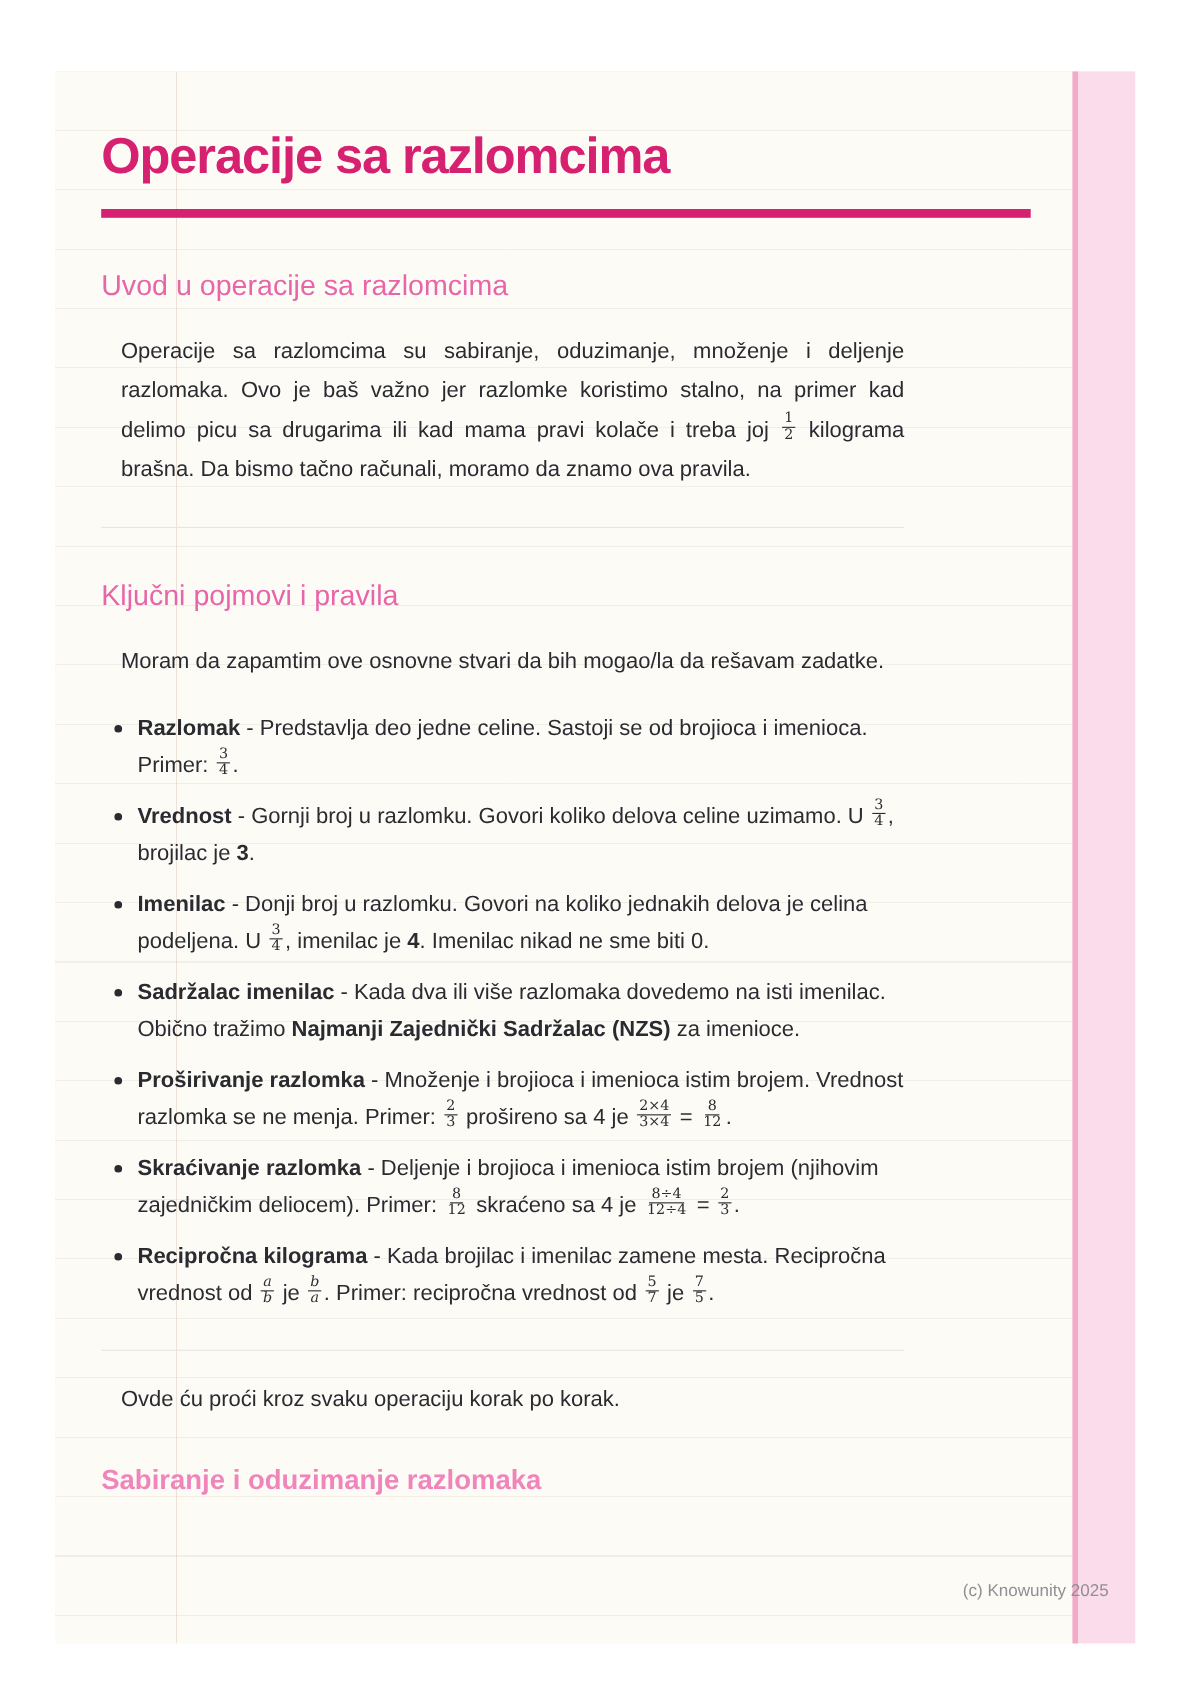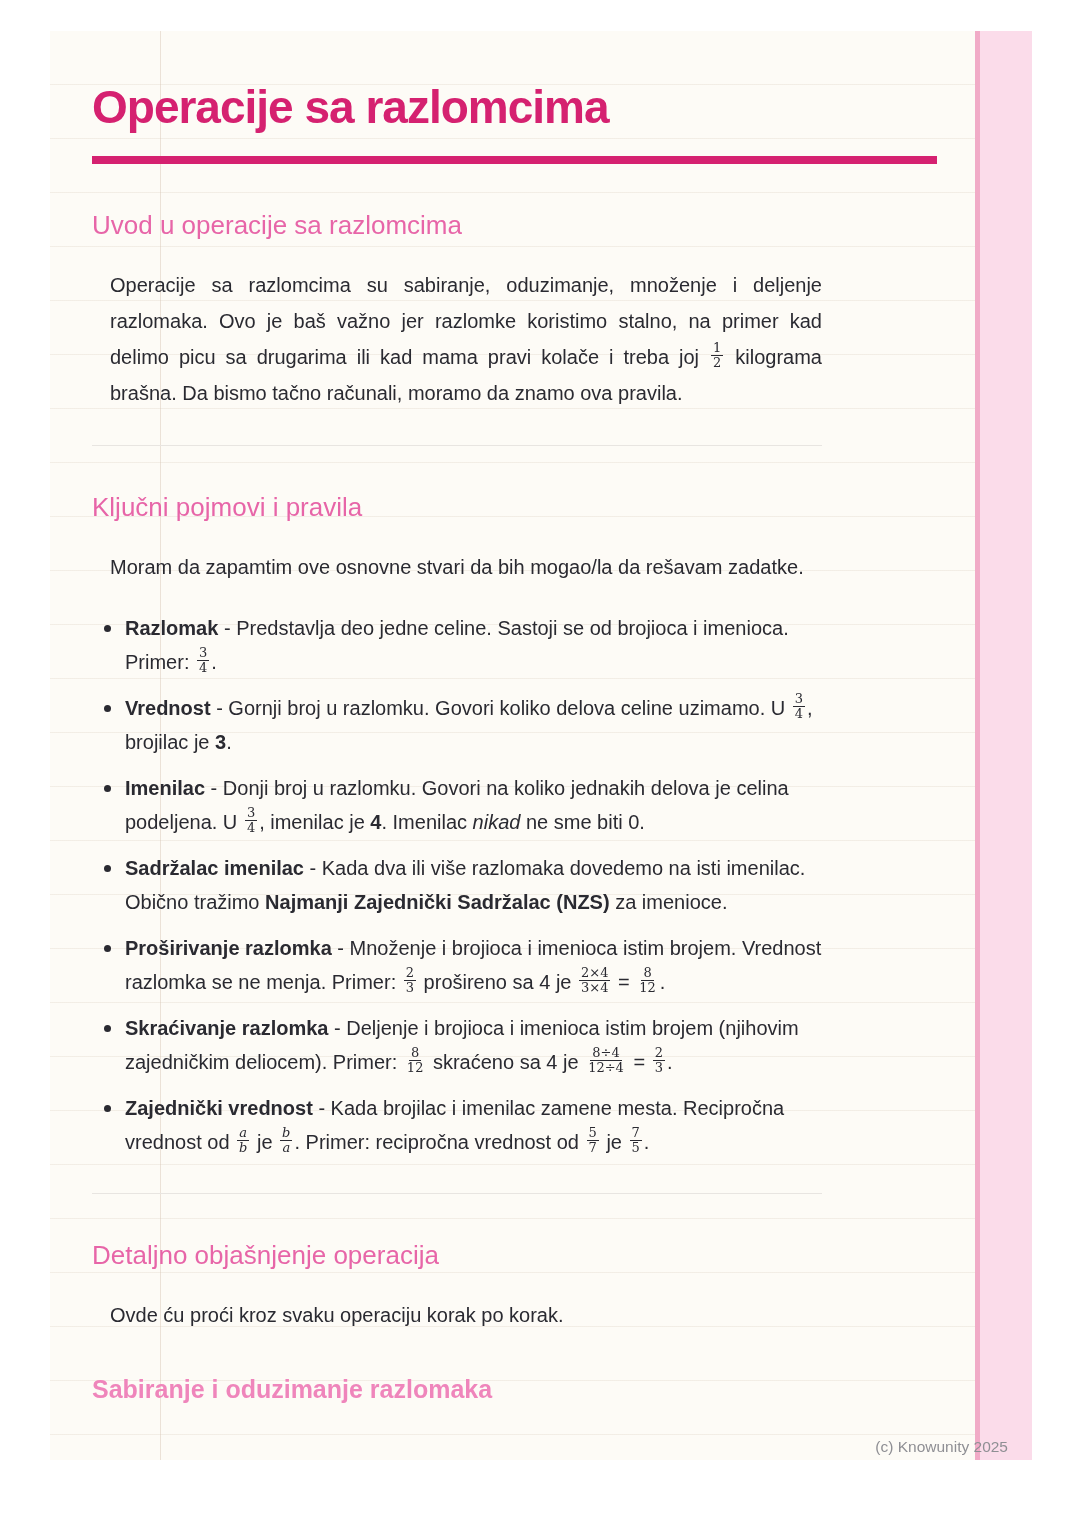--- a/index.html
+++ b/index.html
@@ -6,21 +6,21 @@
   html, body { width: 1080px; height: 1528px; }
   body {
     position: relative;
     background: #ffffff;
     font-family: "Liberation Sans", sans-serif;
     color: var(--c-body, #2a2a31);
     overflow: hidden;
   }
   .page-card {
     position: absolute;
-    left: 50px; top: 31px;
+    left: 50px; top: 65px;
     width: 982px; height: 1429px;
     background-color: var(--c-paper, #fdfbf6);
     background-image:
       linear-gradient(to right, transparent 110px, rgba(214,195,178,0.45) 110px, rgba(214,195,178,0.45) 111px, transparent 111px),
       repeating-linear-gradient(to bottom, transparent 0px, transparent 53px, rgba(205,190,170,0.22) 53px, rgba(205,190,170,0.22) 54px);
   }
   .binding-stripe {
     position: absolute;
     right: 0; top: 0; bottom: 0;
     width: 57px;
@@ -82,21 +82,21 @@
   }
   ul.term-list li::before {
     content: "";
     position: absolute;
     left: -21px; top: 14px;
     width: 7px; height: 7px;
     border-radius: 50%;
     background: var(--c-body, #2a2a31);
   }
   .b { font-weight: 700; }
-  .i { font-style: italic; }
+  .i { }
   .frac {
     display: inline-flex;
     flex-direction: column;
     align-items: center;
     vertical-align: middle;
     font-family: "DejaVu Serif", serif;
     font-size: 13px;
     line-height: 1.08;
     margin: 0 2px;
     transform: translateY(-3px);
@@ -162,37 +162,36 @@
         <li><span class="li-text"><span class="b">Skraćivanje razlomka</span><span> - Deljenje i brojioca i imenioca istim brojem (njihovim zajedničkim deliocem). Primer: </span><span class="frac">
               <span class="num">8</span>
               <span class="den">12</span>
             </span><span> skraćeno sa 4 je </span><span class="frac">
               <span class="num">8÷4</span>
               <span class="den">12÷4</span>
             </span><span> = </span><span class="frac">
               <span class="num">2</span>
               <span class="den">3</span>
             </span><span>.</span></span></li>
-        <li><span class="li-text"><span class="b">Zajednički vrednost</span><span> - Kada brojilac i imenilac zamene mesta. Recipročna vrednost od </span><span class="frac it">
+        <li><span class="li-text"><span class="b">Recipročna kilograma</span><span> - Kada brojilac i imenilac zamene mesta. Recipročna vrednost od </span><span class="frac it">
               <span class="num">a</span>
               <span class="den">b</span>
             </span><span> je </span><span class="frac it">
               <span class="num">b</span>
               <span class="den">a</span>
             </span><span>. Primer: recipročna vrednost od </span><span class="frac">
               <span class="num">5</span>
               <span class="den">7</span>
             </span><span> je </span><span class="frac">
               <span class="num">7</span>
               <span class="den">5</span>
             </span><span>.</span></span></li>
       </ul>
 
     <div class="divider"></div>
 
-    <h2 class="section-heading">Detaljno objašnjenje operacija</h2>
     <p class="body-text">Ovde ću proći kroz svaku operaciju korak po korak.</p>
 
     <h3 class="sub-heading">Sabiranje i oduzimanje razlomaka</h3>
   </div>
 </div>
 
 <div class="footer-note">(c) Knowunity 2025</div>
 
 </body></html>

